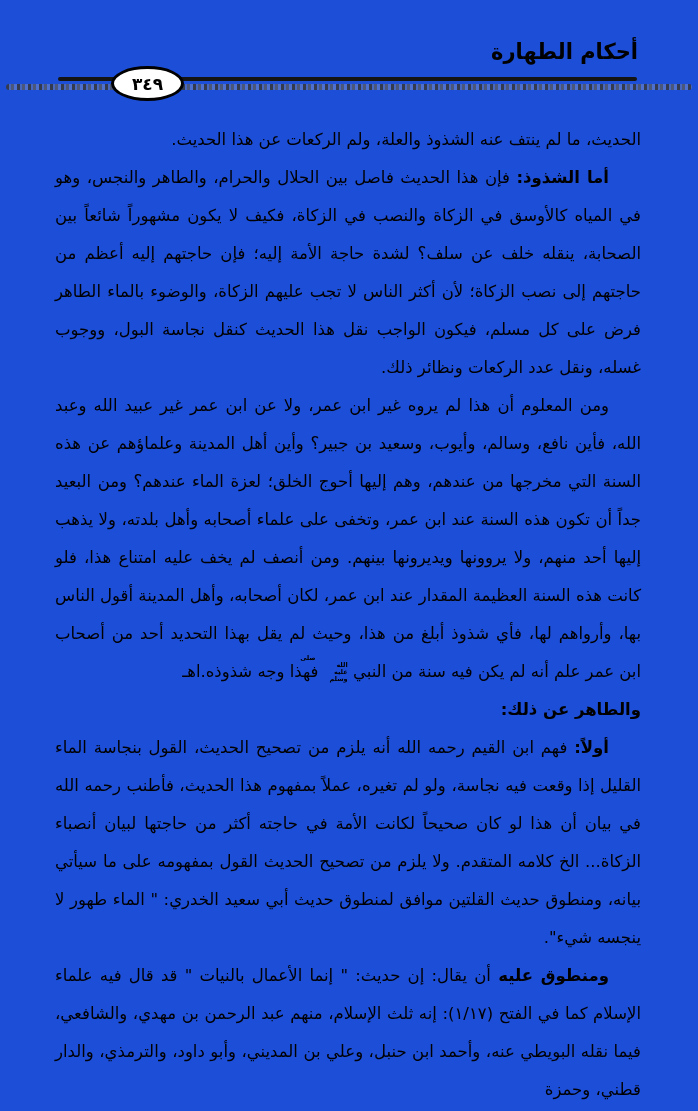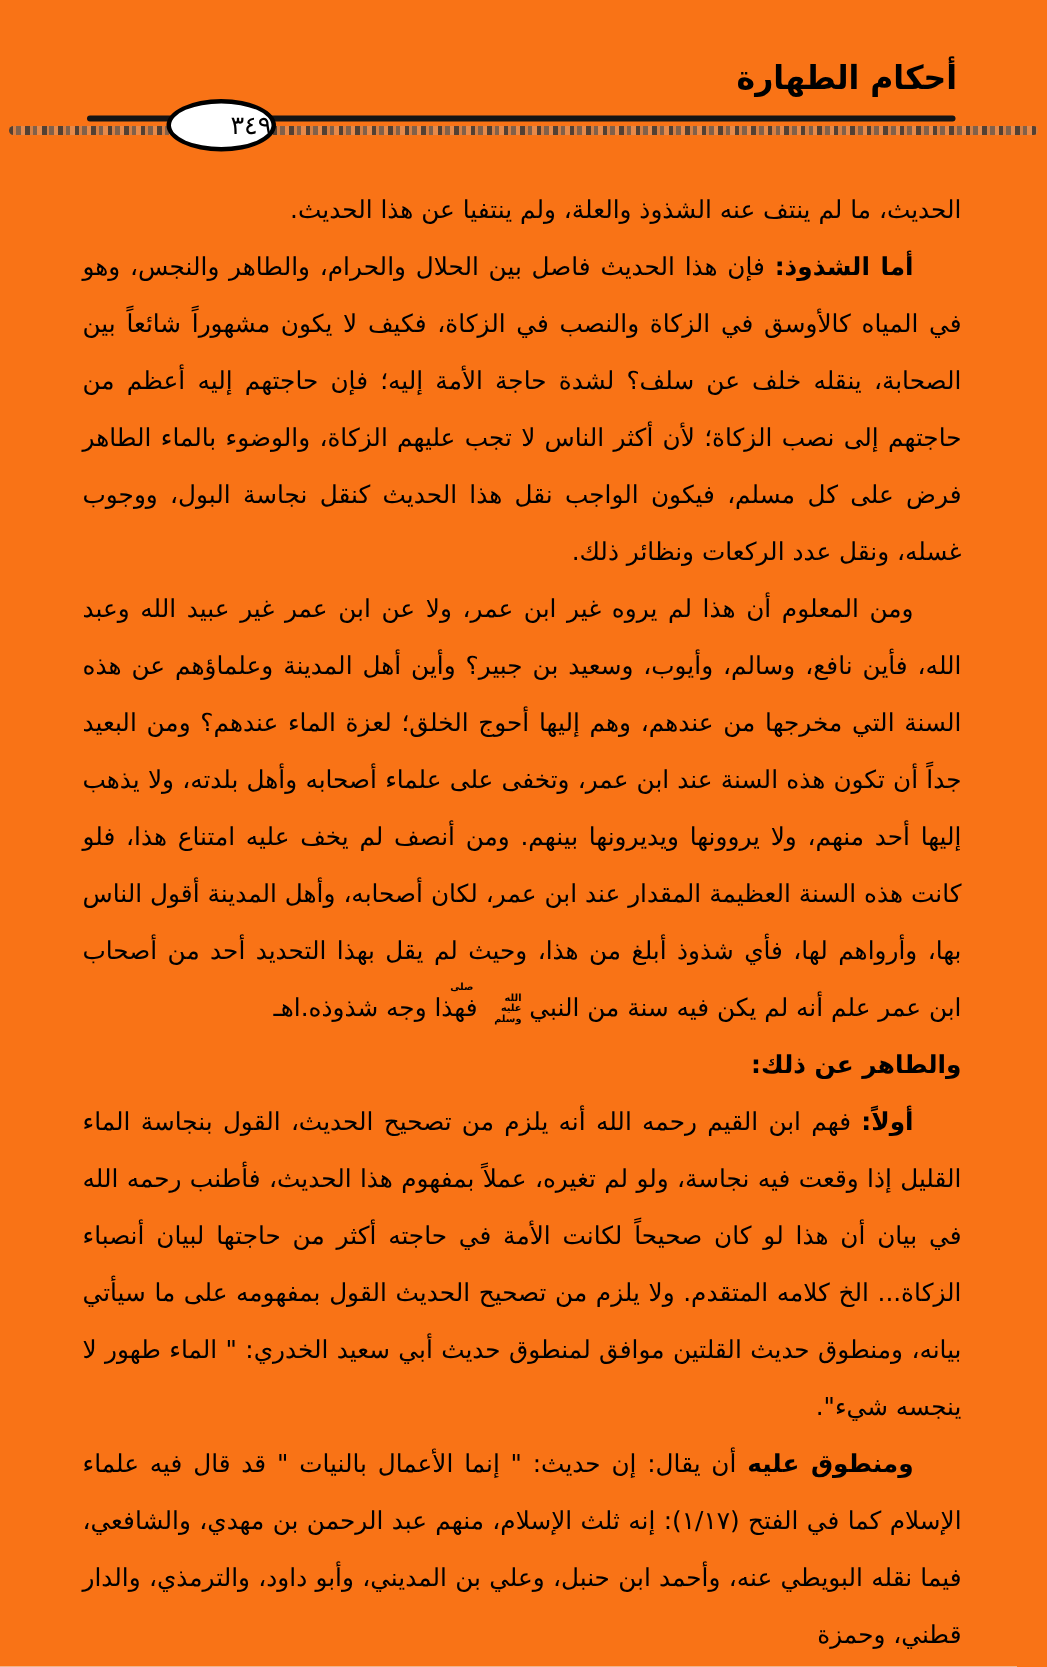--- a/index.html
+++ b/index.html
@@ -1,20 +1,20 @@
 <!DOCTYPE html>
 <html lang="ar" dir="rtl"><head>
 <meta charset="utf-8">
 <style>
   html,body{margin:0;padding:0;background:#e8e8e8;}
   .page{
     position:relative;
     width:698px;height:1111px;
     margin:0 auto;
-    background:#f97316;
+    background:#1d4ed8;
     overflow:hidden;
     font-family:"DejaVu Sans", sans-serif;
     color:#000;
   }
   
   .book-title{
     position:absolute;top:40px;right:60px;
     font-size:21px;font-weight:800;
     direction:rtl;
     letter-spacing:0;
@@ -29,22 +29,22 @@
     background:repeating-linear-gradient(90deg,
       rgba(55,55,55,.85) 0 3px,
       rgba(150,150,150,.35) 3px 5px,
       rgba(90,90,90,.75) 5px 8px,
       rgba(190,190,190,.30) 8px 11px);
     border-radius:3px;
   }
   .page-number-oval{
     position:absolute;top:66px;left:111px;width:67px;height:29px;
     background:#fff;border:3px solid #000;border-radius:50%;
-    display:flex;align-items:center;
-    font-size:17px;font-weight:normal;z-index:3;
+    display:flex;align-items:center;justify-content:center;
+    font-size:17px;font-weight:bold;z-index:3;
   }
   
   .body-text{
     position:absolute;top:121px;right:57px;width:586px;
     direction:rtl;
     text-align:justify;
     font-size:16.5px;
     line-height:38px;
   }
   .para{margin:0;}
@@ -66,21 +66,21 @@
   <div class="book-title">أحكام الطهارة</div>
 
   <div class="rule-solid"></div>
   <div class="rule-fuzzy"></div>
 
   <div class="page-number-oval">
     <span>٣٤٩</span>
   </div>
 
   <div class="body-text">
-      <p class="para">الحديث، ما لم ينتف عنه الشذوذ والعلة، ولم ينتفيا عن هذا الحديث.</p>
+      <p class="para">الحديث، ما لم ينتف عنه الشذوذ والعلة، ولم الركعات عن هذا الحديث.</p>
       <p class="para indent"><b>أما الشذوذ:</b> فإن هذا الحديث فاصل بين الحلال والحرام، والطاهر والنجس، وهو في المياه كالأوسق في الزكاة والنصب في الزكاة، فكيف لا يكون مشهوراً شائعاً بين الصحابة، ينقله خلف عن سلف؟ لشدة حاجة الأمة إليه؛ فإن حاجتهم إليه أعظم من حاجتهم إلى نصب الزكاة؛ لأن أكثر الناس لا تجب عليهم الزكاة، والوضوء بالماء الطاهر فرض على كل مسلم، فيكون الواجب نقل هذا الحديث كنقل نجاسة البول، ووجوب غسله، ونقل عدد الركعات ونظائر ذلك.</p>
       <p class="para indent">ومن المعلوم أن هذا لم يروه غير ابن عمر، ولا عن ابن عمر غير عبيد الله وعبد الله، فأين نافع، وسالم، وأيوب، وسعيد بن جبير؟ وأين أهل المدينة وعلماؤهم عن هذه السنة التي مخرجها من عندهم، وهم إليها أحوج الخلق؛ لعزة الماء عندهم؟ ومن البعيد جداً أن تكون هذه السنة عند ابن عمر، وتخفى على علماء أصحابه وأهل بلدته، ولا يذهب إليها أحد منهم، ولا يروونها ويديرونها بينهم. ومن أنصف لم يخف عليه امتناع هذا، فلو كانت هذه السنة العظيمة المقدار عند ابن عمر، لكان أصحابه، وأهل المدينة أقول الناس بها، وأرواهم لها، فأي شذوذ أبلغ من هذا، وحيث لم يقل بهذا التحديد أحد من أصحاب ابن عمر علم أنه لم يكن فيه سنة من النبي <span class="salla">صلى الله عليه وسلم</span> فهذا وجه شذوذه.اهـ</p>
       <p class="para heading">والطاهر عن ذلك:</p>
       <p class="para indent"><b>أولاً:</b> فهم ابن القيم رحمه الله أنه يلزم من تصحيح الحديث، القول بنجاسة الماء القليل إذا وقعت فيه نجاسة، ولو لم تغيره، عملاً بمفهوم هذا الحديث، فأطنب رحمه الله في بيان أن هذا لو كان صحيحاً لكانت الأمة في حاجته أكثر من حاجتها لبيان أنصباء الزكاة... الخ كلامه المتقدم. ولا يلزم من تصحيح الحديث القول بمفهومه على ما سيأتي بيانه، ومنطوق حديث القلتين موافق لمنطوق حديث أبي سعيد الخدري: " الماء طهور لا ينجسه شيء".</p>
       <p class="para indent"><b>ومنطوق عليه</b> أن يقال: إن حديث: " إنما الأعمال بالنيات " قد قال فيه علماء الإسلام كما في الفتح (١/١٧): إنه ثلث الإسلام، منهم عبد الرحمن بن مهدي، والشافعي، فيما نقله البويطي عنه، وأحمد ابن حنبل، وعلي بن المديني، وأبو داود، والترمذي، والدار قطني، وحمزة</p>
     </div>
 
 </div>
 
 </body></html>

